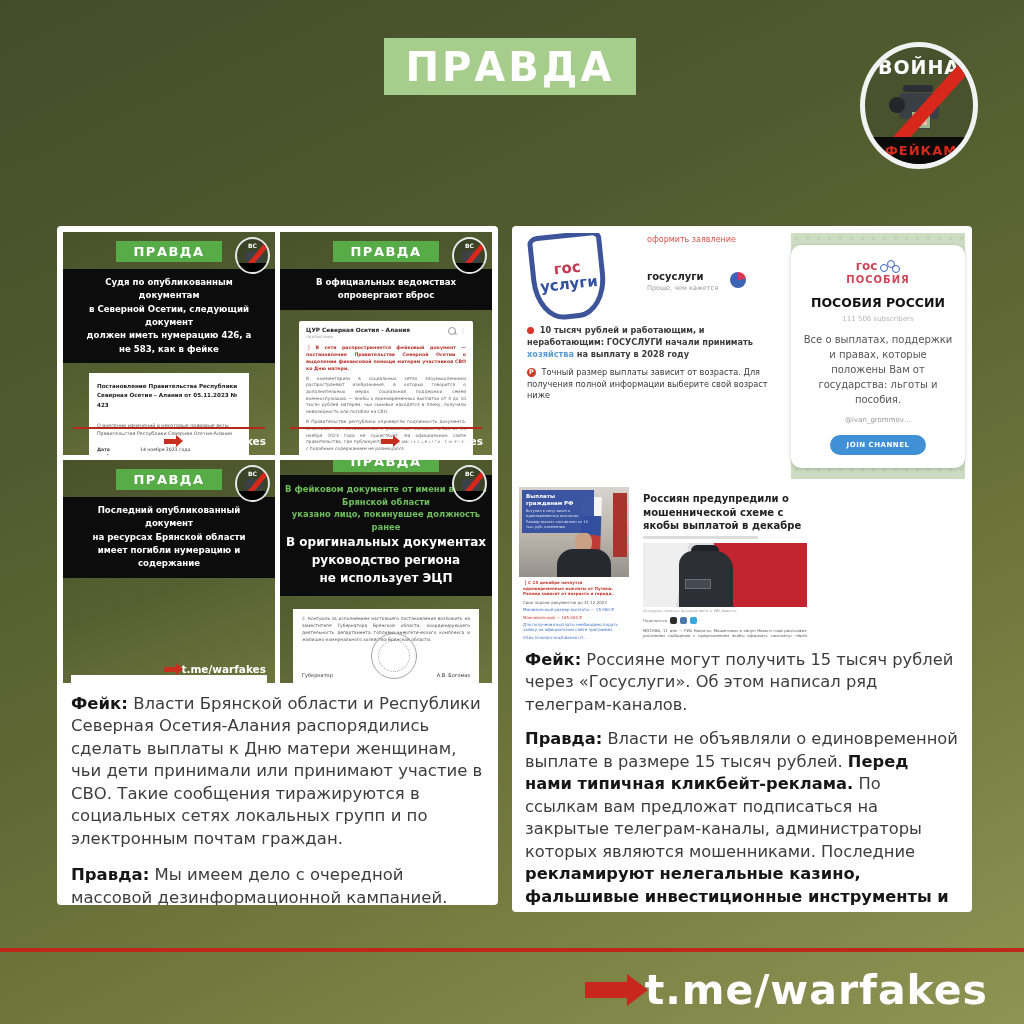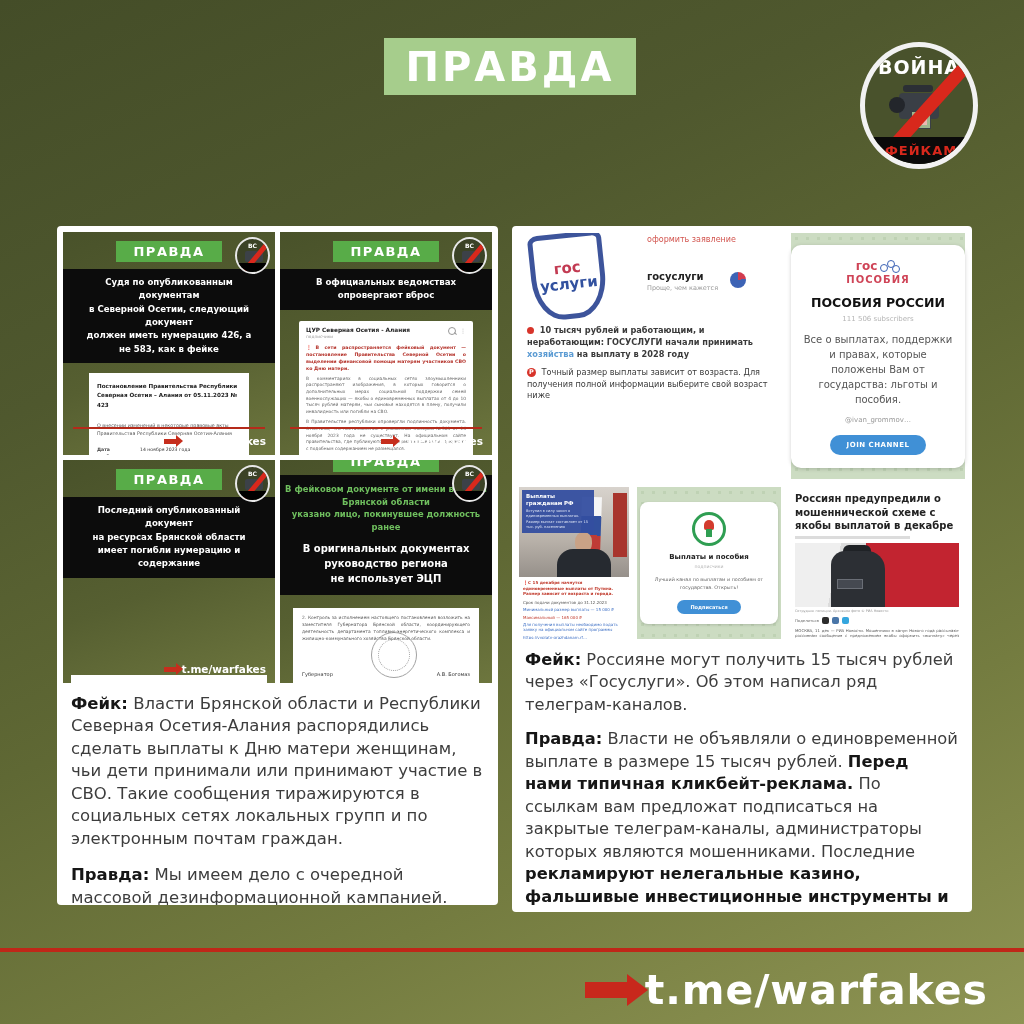--- a/index.html
+++ b/index.html
@@ -65,21 +65,21 @@
   .dots3{color:#999;font-size:6px;line-height:6px;}
   .post2-alert{margin-top:5px;font-size:4.7px;font-weight:bold;color:#b5342c;line-height:1.5;text-align:justify;}
   .post2-p{margin-top:4px;font-size:4.4px;color:#666;line-height:1.5;text-align:justify;}
   .excl{color:#c62e1d;font-weight:bold;}
   
   .doc3{margin:97px 8px 0;background:#fff;height:48px;padding:7px 9px;box-sizing:border-box;line-height:1.7;}
   .doc3-l1{font-size:4.6px;color:#3f5c8c;}
   
   .p4-banner{margin-top:3px;background:#0c0c0c;padding:8px 4px 9px;text-align:center;font-weight:bold;line-height:1.5;}
   .p4-green{color:#6fbf5e;font-size:8.4px;white-space:pre-line;}
-  .p4-white{color:#fff;font-size:10px;margin-top:8px;white-space:pre-line;}
+  .p4-white{color:#fff;font-size:12px;white-space:pre-line;}
   .doc4a{margin:13px 13px 0;background:#fff;height:78px;position:relative;padding:7px 9px;box-sizing:border-box;}
   .doc4a-text{font-size:4.4px;color:#555;line-height:1.55;text-align:justify;}
   .seal{position:absolute;left:42%;top:24px;width:44px;height:44px;border:1px solid #8a8a8a;border-radius:50%;opacity:.8;}
   .seal::after{content:"";position:absolute;inset:6px;border:1px dotted #8a8a8a;border-radius:50%;}
   .doc4a-row{position:absolute;bottom:9px;left:9px;right:9px;display:flex;justify-content:space-between;font-size:5px;color:#333;}
   
   .card-text{padding:10px 8px 0;font-size:16.5px;line-height:1.36;color:#3d3d3d;}
   .card-text p{margin:0 0 14px;}
   .card-text b{color:#161616;}
   .card-text2{padding:10px 6px 0;font-size:16.3px;line-height:1.38;color:#3d3d3d;}
@@ -375,31 +375,20 @@
         <div class="pt-lines">
           <div class="pt-alert"><span class="excl">❗</span><span>С 15 декабря начнутся единовременные выплаты от Путина. Размер зависит от возраста и города.</span></div>
           <div class="pt-l c-gray">Срок подачи документов до 31.12.2023</div>
           <div class="pt-l c-blue">Минимальный размер выплаты — 15 000 ₽</div>
           <div class="pt-l c-red">Максимальный — 165 000 ₽</div>
           <div class="pt-l c-blue">Для получения выплаты необходимо подать заявку на официальном сайте программы</div>
           <div class="pt-l c-blue">https://vyplaty-grazhdanam.rf…</div>
         </div>
       </div>
 
-      <div class="vyp greenpat">
-        <div class="vyp-card">
-          <div class="vyp-logo">
-              <div class="vyp-fig"></div>
-            </div>
-          <div class="vyp-title">Выплаты и пособия</div>
-          <div class="vyp-sub">подписчики</div>
-          <div class="vyp-desc">Лучший канал по выплатам и пособиям от государства. Открыть!</div>
-          <div class="vyp-btn">Подписаться</div>
-        </div>
-      </div>
 
       <div class="news">
         <div class="nw-hl">Россиян предупредили о мошеннической схеме с якобы выплатой в декабре</div>
         <div class="nw-meta"></div>
         <div class="nw-photo">
           <div class="nw-cap"></div>
             <div class="nw-officer"></div>
             <div class="nw-patch"></div>
         </div>
         <div class="nw-caption">Сотрудник полиции. Архивное фото © РИА Новости</div>

